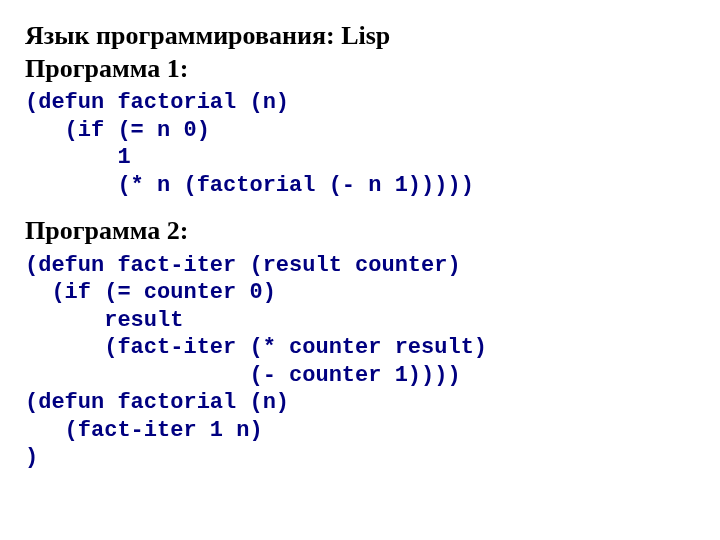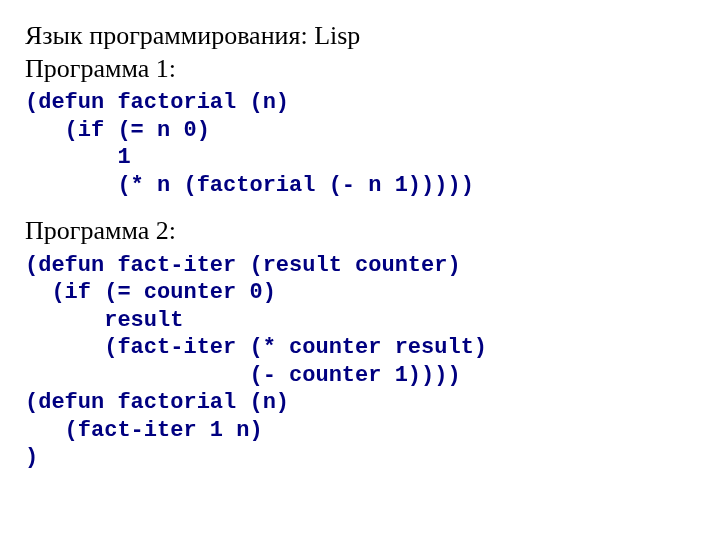--- a/index.html
+++ b/index.html
@@ -5,21 +5,21 @@
   body {
     margin: 0;
     padding: 20px 25px;
     background: #ffffff;
     font-family: "Times New Roman", Times, serif;
     width: 720px;
     height: 540px;
     box-sizing: border-box;
   }
   .heading {
-    font-weight: normal;
+    font-weight: bold;
     font-size: 26px;
     color: #000;
     line-height: 1.25;
     margin: 0;
   }
   pre.code {
     font-family: "Courier New", Courier, monospace;
     font-weight: bold;
     font-size: 22px;
     line-height: 1.25;

